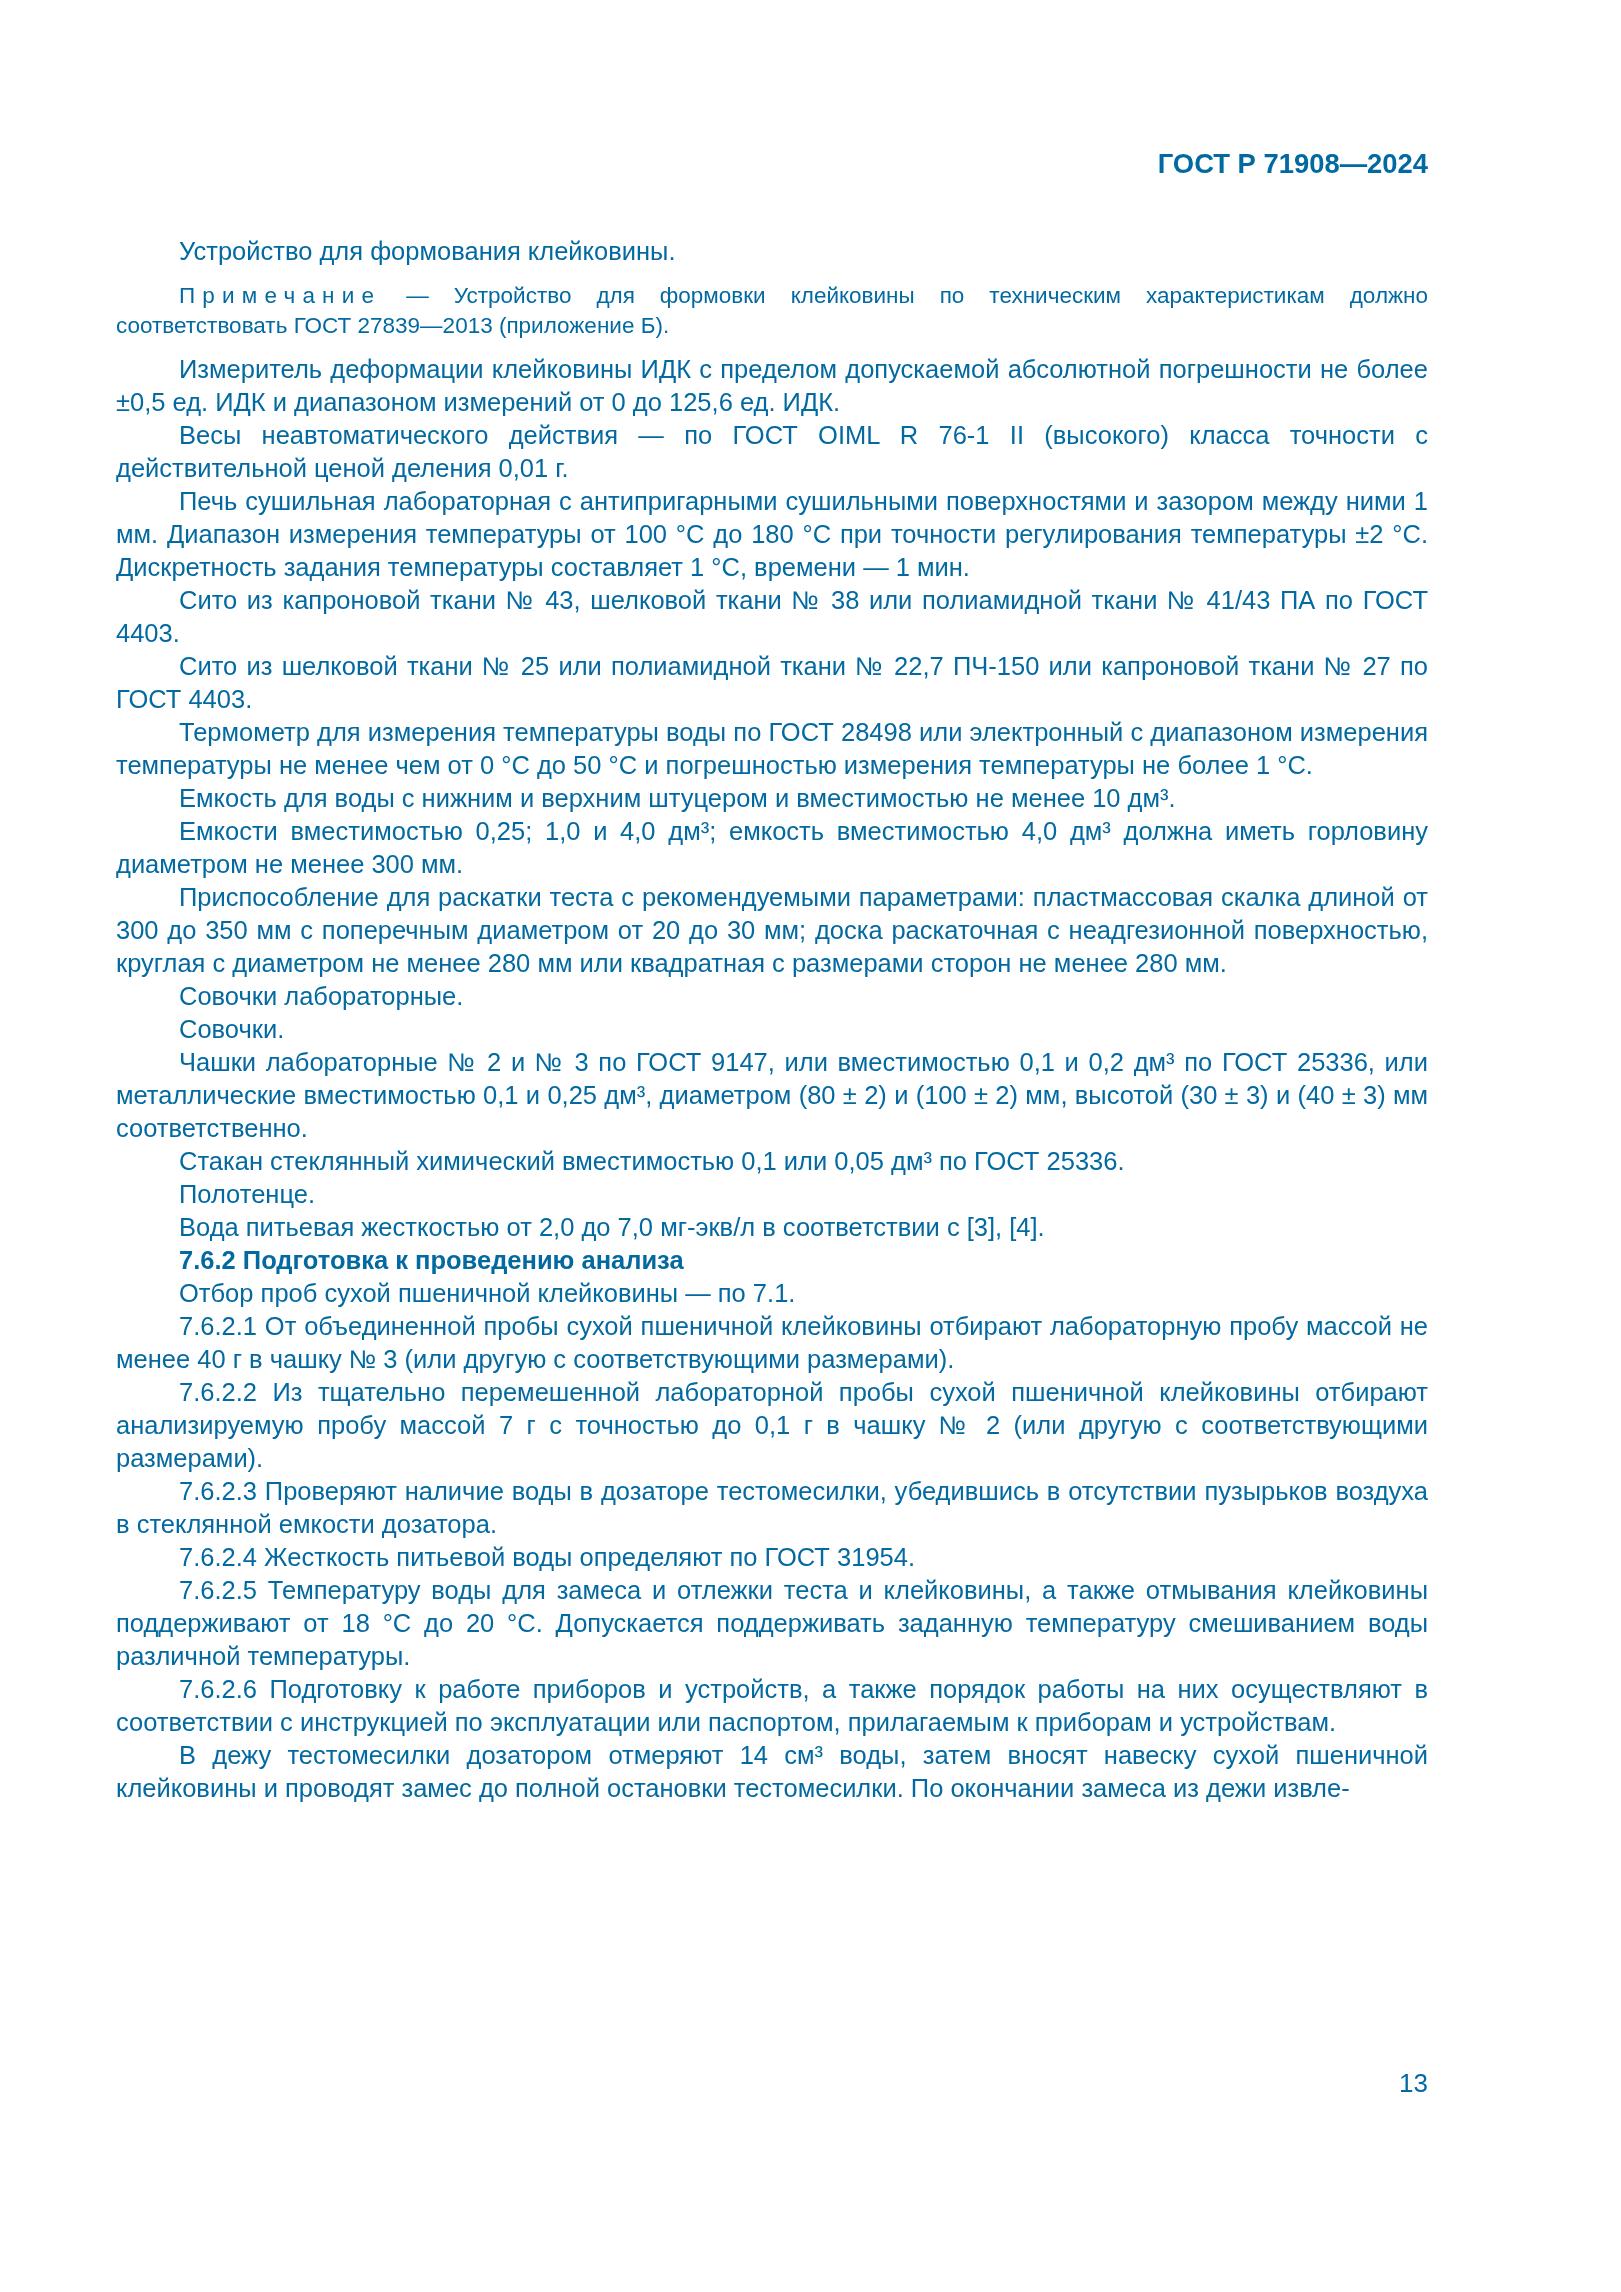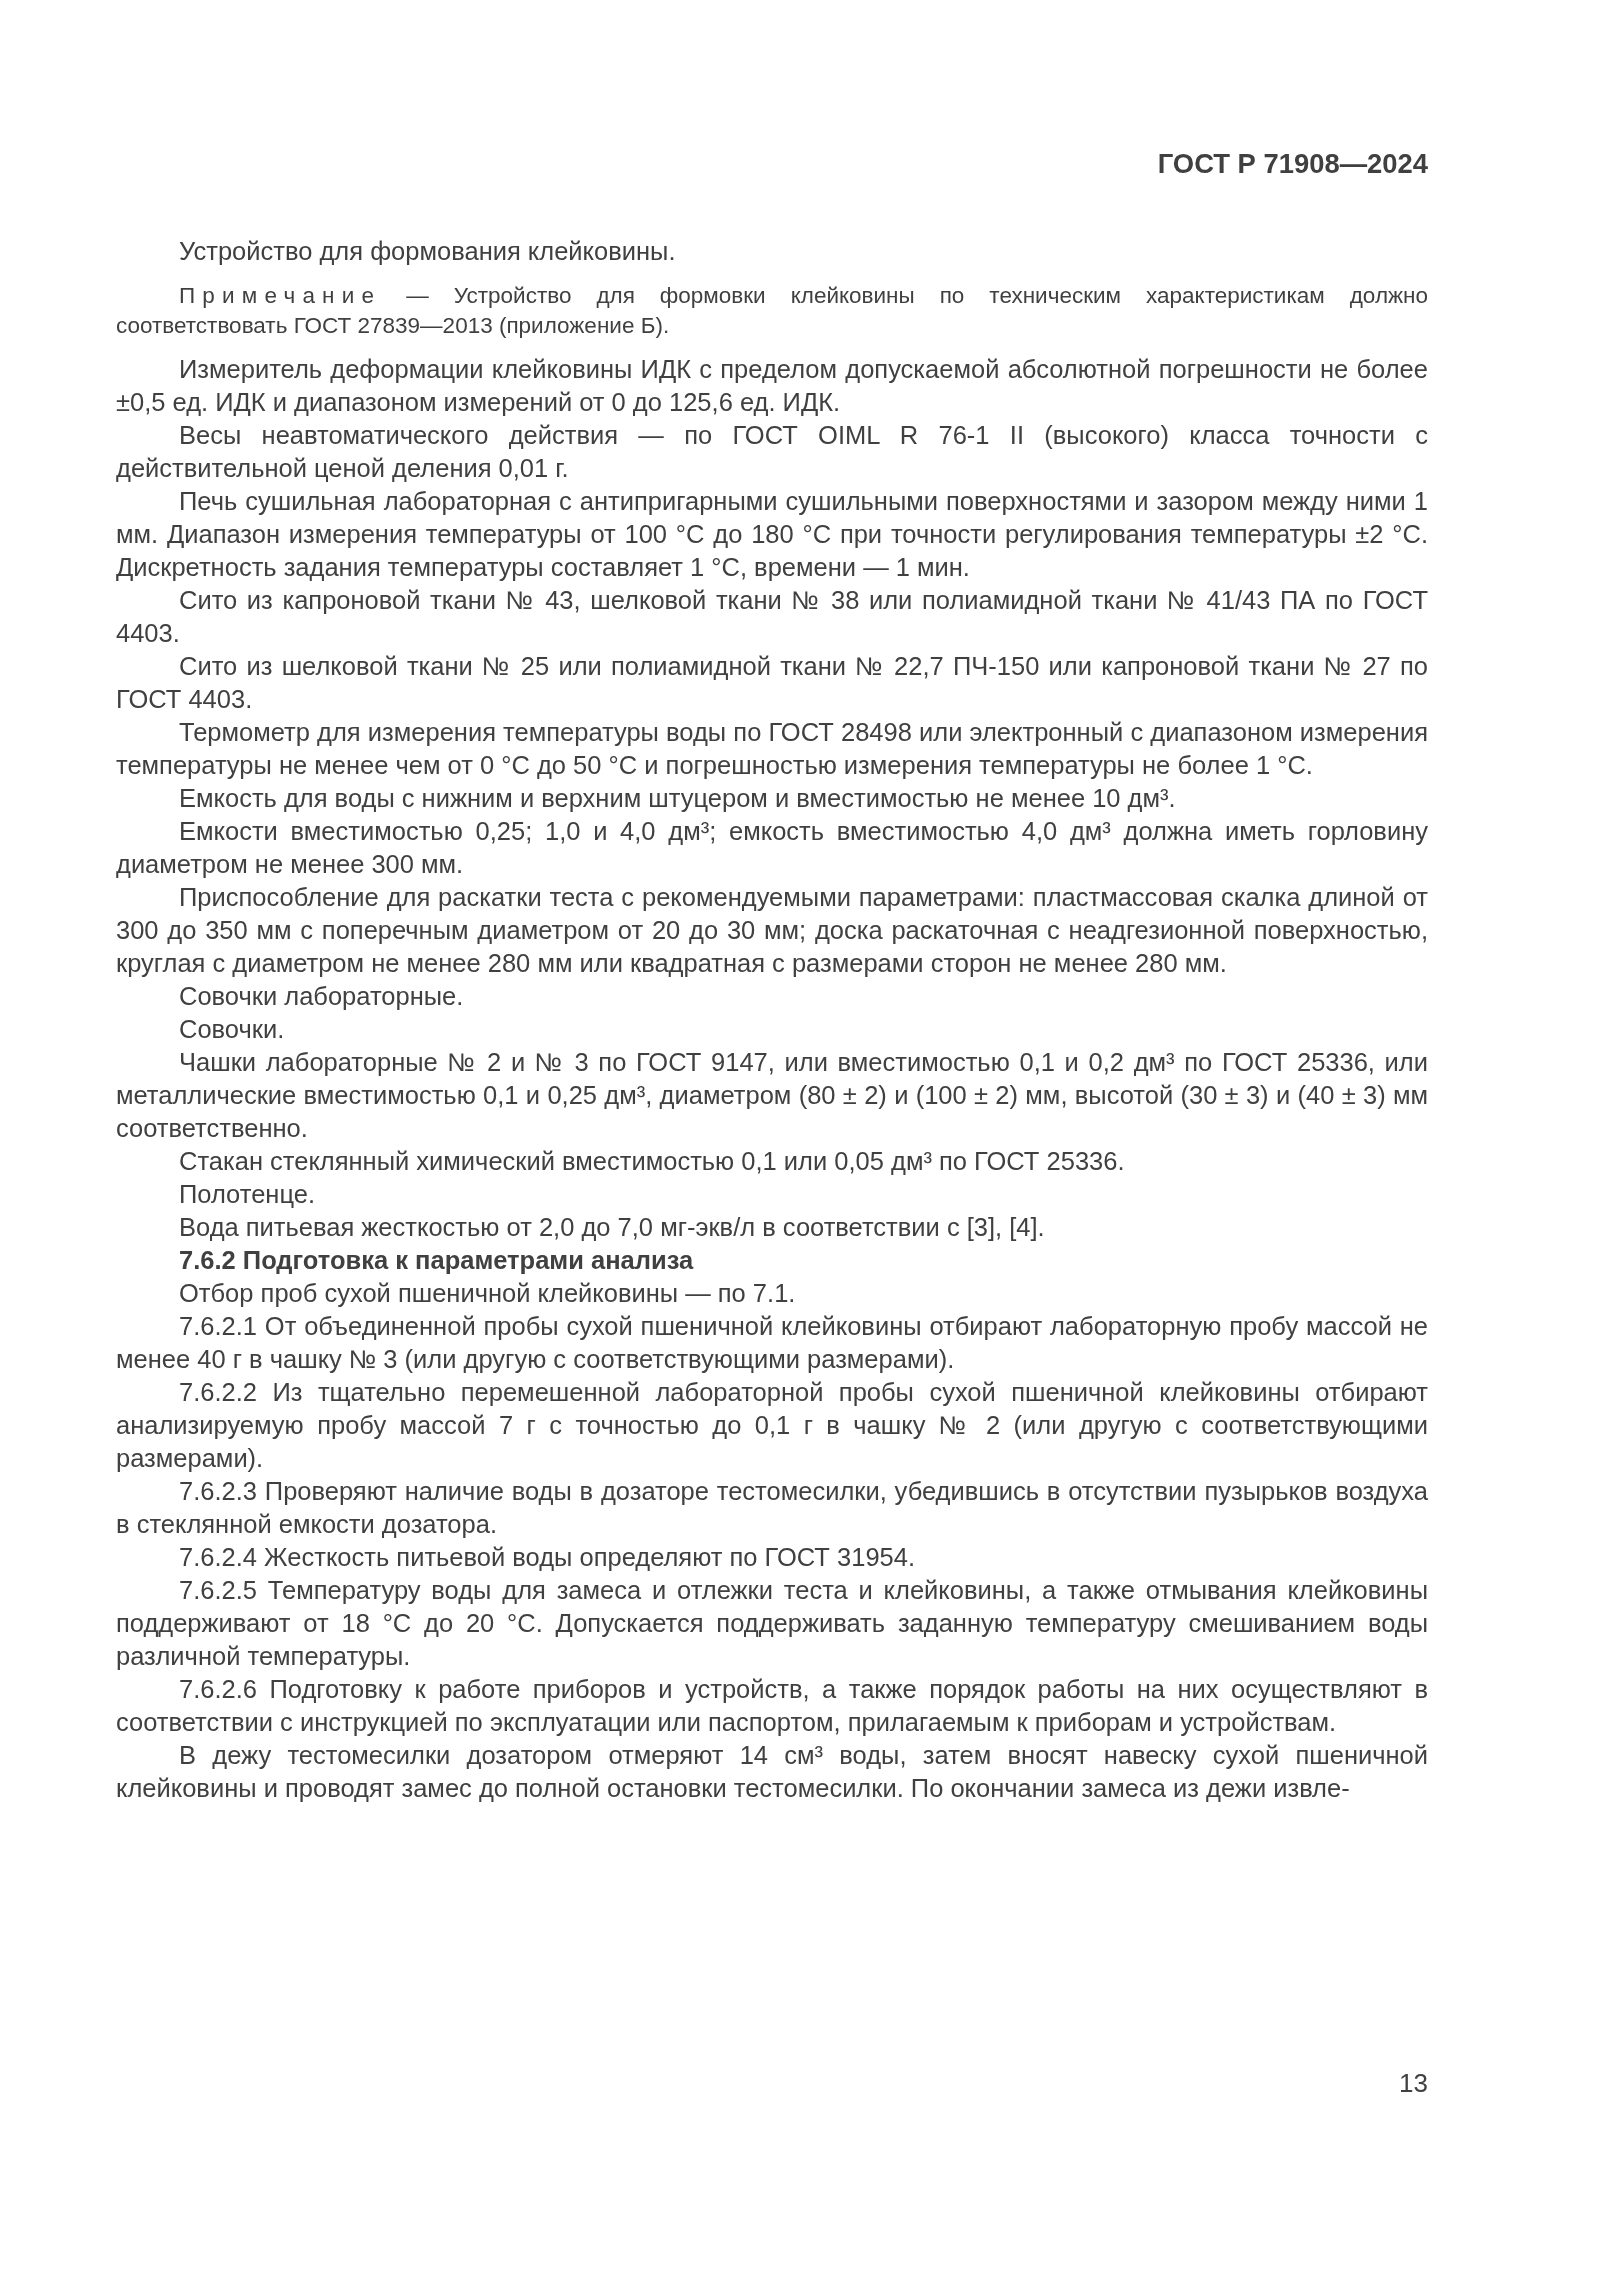--- a/index.html
+++ b/index.html
@@ -6,21 +6,21 @@
   html, body {
     margin: 0;
     padding: 0;
     background: #ffffff;
   }
   .page {
     position: relative;
     width: 1621px;
     height: 2293px;
     background: #ffffff;
-    color: #404040;
+    color: #0369a1;
     font-family: "Liberation Sans", "DejaVu Sans", sans-serif;
     overflow: hidden;
   }
   .doc-header {
     position: absolute;
     left: 116px;
     top: 147px;
     width: 1312px;
     text-align: right;
     font-weight: bold;
@@ -81,21 +81,21 @@
       <p class="p-body">Термометр для измерения температуры воды по ГОСТ 28498 или электронный с диапазоном измерения температуры не менее чем от 0 °C до 50 °C и погрешностью измерения температуры не более 1 °C.</p>
       <p class="p-body">Емкость для воды с нижним и верхним штуцером и вместимостью не менее 10 дм³.</p>
       <p class="p-body">Емкости вместимостью 0,25; 1,0 и 4,0 дм³; емкость вместимостью 4,0 дм³ должна иметь горловину диаметром не менее 300 мм.</p>
       <p class="p-body">Приспособление для раскатки теста с рекомендуемыми параметрами: пластмассовая скалка длиной от 300 до 350 мм с поперечным диаметром от 20 до 30 мм; доска раскаточная с неадгезионной поверхностью, круглая с диаметром не менее 280 мм или квадратная с размерами сторон не менее 280 мм.</p>
       <p class="p-body">Совочки лабораторные.</p>
       <p class="p-body">Совочки.</p>
       <p class="p-body">Чашки лабораторные № 2 и № 3 по ГОСТ 9147, или вместимостью 0,1 и 0,2 дм³ по ГОСТ 25336, или металлические вместимостью 0,1 и 0,25 дм³, диаметром (80 ± 2) и (100 ± 2) мм, высотой (30 ± 3) и (40 ± 3) мм соответственно.</p>
       <p class="p-body">Стакан стеклянный химический вместимостью 0,1 или 0,05 дм³ по ГОСТ 25336.</p>
       <p class="p-body">Полотенце.</p>
       <p class="p-body">Вода питьевая жесткостью от 2,0 до 7,0 мг-экв/л в соответствии с [3], [4].</p>
-      <p class="p-heading">7.6.2 Подготовка к параметрами анализа</p>
+      <p class="p-heading">7.6.2 Подготовка к проведению анализа</p>
       <p class="p-body">Отбор проб сухой пшеничной клейковины — по 7.1.</p>
       <p class="p-body">7.6.2.1 От объединенной пробы сухой пшеничной клейковины отбирают лабораторную пробу массой не менее 40 г в чашку № 3 (или другую с соответствующими размерами).</p>
       <p class="p-body">7.6.2.2 Из тщательно перемешенной лабораторной пробы сухой пшеничной клейковины отбирают анализируемую пробу массой 7 г с точностью до 0,1 г в чашку № 2 (или другую с соответствующими размерами).</p>
       <p class="p-body">7.6.2.3 Проверяют наличие воды в дозаторе тестомесилки, убедившись в отсутствии пузырьков воздуха в стеклянной емкости дозатора.</p>
       <p class="p-body">7.6.2.4 Жесткость питьевой воды определяют по ГОСТ 31954.</p>
       <p class="p-body">7.6.2.5 Температуру воды для замеса и отлежки теста и клейковины, а также отмывания клейковины поддерживают от 18 °C до 20 °C. Допускается поддерживать заданную температуру смешиванием воды различной температуры.</p>
       <p class="p-body">7.6.2.6 Подготовку к работе приборов и устройств, а также порядок работы на них осуществляют в соответствии с инструкцией по эксплуатации или паспортом, прилагаемым к приборам и устройствам.</p>
       <p class="p-body">В дежу тестомесилки дозатором отмеряют 14 см³ воды, затем вносят навеску сухой пшеничной клейковины и проводят замес до полной остановки тестомесилки. По окончании замеса из дежи извле-</p>
     </div>
 

